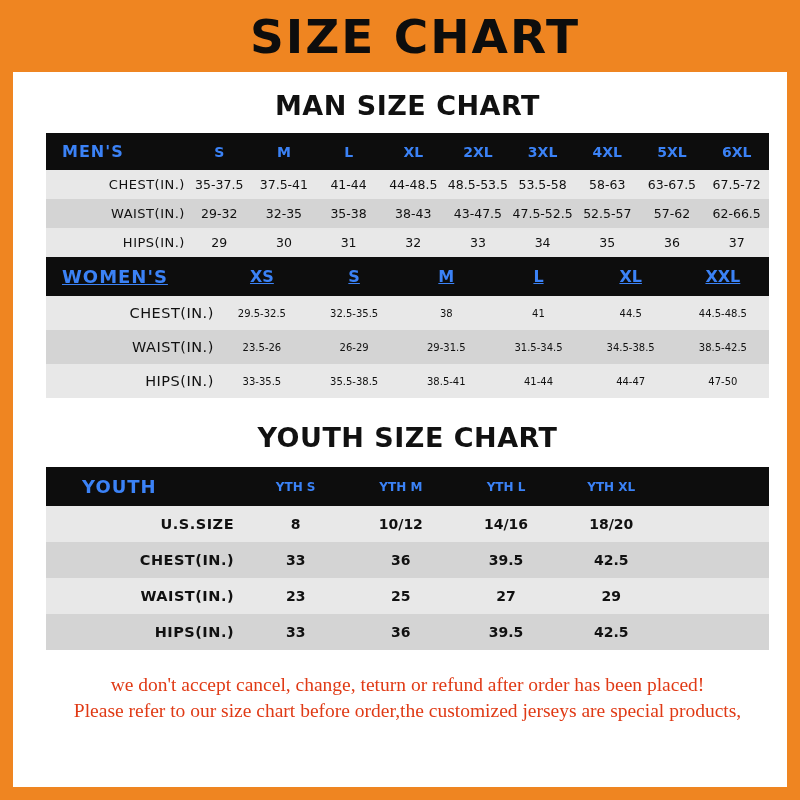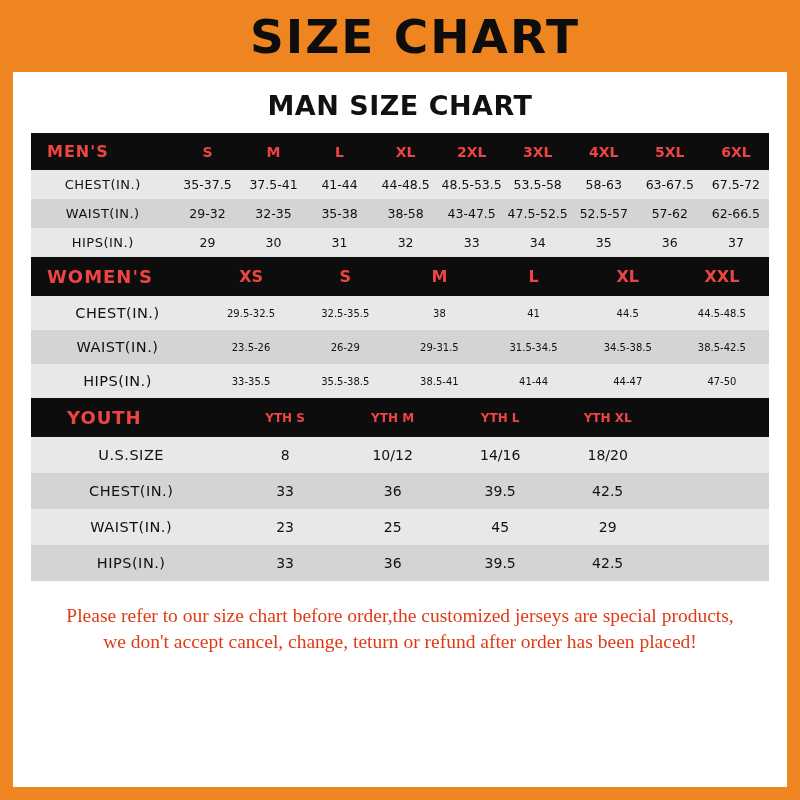--- a/index.html
+++ b/index.html
@@ -34,20 +34,21 @@
     font-family: "DejaVu Sans", sans-serif;
     font-weight: bold;
     font-size: 47px;
     letter-spacing: 2px;
     color: #0d0d0d;
     line-height: 1;
     margin-left: 30px;
   }
   .content {
     padding: 0 18px;
+    margin-left: 15px;
   }
   .section-title {
     text-align: center;
     font-family: "DejaVu Sans", sans-serif;
     font-weight: bold;
     font-size: 27px;
     color: #111111;
     letter-spacing: 0.5px;
   }
   .t-man { margin-top: 18px; margin-bottom: 12px; }
@@ -63,57 +64,58 @@
   table.size-table td {
     text-align: center;
     font-family: "DejaVu Sans", sans-serif;
     color: #111111;
   }
   
   .size-table thead tr {
     background: #0d0d0d;
   }
   .size-table thead th {
-    color: #ef4444;
+    color: #3b82f6;
     font-weight: bold;
     padding: 9px 2px;
     font-size: 15px;
   }
   .size-table thead th.row-label {
     text-align: left;
     padding-left: 16px;
     font-size: 17px;
     letter-spacing: 1px;
   }
   .size-table tbody td {
     padding: 7px 2px;
     font-size: 13.5px;
   }
   .size-table tbody td.row-label {
     font-size: 14px;
     letter-spacing: 0.5px;
+    text-align: right;
   }
   .size-table tbody tr.odd { background: #e8e8e8; }
   .size-table tbody tr.even { background: #d4d4d4; }
 
   
   #man-table thead th { font-size: 14px; }
   #man-table thead th.row-label { font-size: 16px; }
   #man-table tbody td { font-size: 12.5px; }
   #man-table tbody td.row-label { font-size: 13px; }
 
-  #women-table thead th { font-size: 16px; }
+  #women-table thead th { font-size: 16px; text-decoration: underline; }
   #women-table thead th.row-label { font-size: 18px; }
   #women-table tbody td { font-size: 10px; }
   #women-table tbody td.row-label { font-size: 14.5px; }
   #women-table tbody td { padding: 9px 2px; }
 
   #youth-table thead th { font-size: 12px; }
   #youth-table thead th.row-label { font-size: 18px; padding-left: 36px; }
-  #youth-table tbody td { font-size: 14px; padding: 10px 2px; }
+  #youth-table tbody td { font-size: 14px; padding: 10px 9px; font-weight: bold; }
   #youth-table tbody td.row-label { font-size: 14.5px; }
 
   .footer-note {
     margin-top: 22px;
     padding: 0 14px;
     text-align: center;
     color: #e03a15;
     font-family: "Liberation Serif", serif;
     font-size: 19.5px;
     line-height: 1.35;
@@ -165,21 +167,21 @@
           <td>53.5-58</td>
           <td>58-63</td>
           <td>63-67.5</td>
           <td>67.5-72</td>
         </tr>
         <tr class="even">
           <td class="row-label">WAIST(IN.)</td>
           <td>29-32</td>
           <td>32-35</td>
           <td>35-38</td>
-          <td>38-58</td>
+          <td>38-43</td>
           <td>43-47.5</td>
           <td>47.5-52.5</td>
           <td>52.5-57</td>
           <td>57-62</td>
           <td>62-66.5</td>
         </tr>
         <tr class="odd">
           <td class="row-label">HIPS(IN.)</td>
           <td>29</td>
           <td>30</td>
@@ -230,20 +232,21 @@
           <td>33-35.5</td>
           <td>35.5-38.5</td>
           <td>38.5-41</td>
           <td>41-44</td>
           <td>44-47</td>
           <td>47-50</td>
         </tr>
       </tbody>
     </table>
 
+    <div class="section-title t-youth">YOUTH SIZE CHART</div>
     <table class="size-table" id="youth-table">
       <thead>
         <tr>
           <th class="row-label" style="width:22%">YOUTH</th>
           <th>YTH S</th>
           <th>YTH M</th>
           <th>YTH L</th>
           <th>YTH XL</th>
           <th></th>
         </tr>
@@ -262,36 +265,36 @@
           <td>33</td>
           <td>36</td>
           <td>39.5</td>
           <td>42.5</td>
           <td></td>
         </tr>
         <tr class="odd">
           <td class="row-label">WAIST(IN.)</td>
           <td>23</td>
           <td>25</td>
-          <td>45</td>
+          <td>27</td>
           <td>29</td>
           <td></td>
         </tr>
         <tr class="even">
           <td class="row-label">HIPS(IN.)</td>
           <td>33</td>
           <td>36</td>
           <td>39.5</td>
           <td>42.5</td>
           <td></td>
         </tr>
       </tbody>
     </table>
 
     <div class="footer-note">
+      <div>we don't accept cancel, change, teturn or refund after order has been placed!</div>
       <div>Please refer to our size chart before order,the customized jerseys are special products,</div>
-      <div>we don't accept cancel, change, teturn or refund after order has been placed!</div>
     </div>
 
   </div>
 
   <div class="footer-bar"></div>
 </div>
 
 </body></html>

